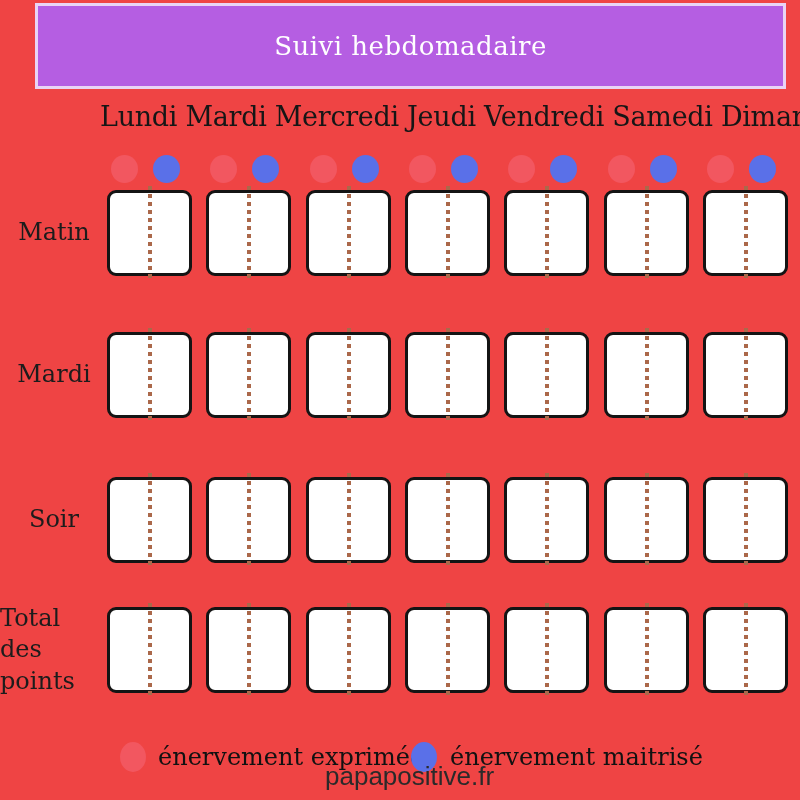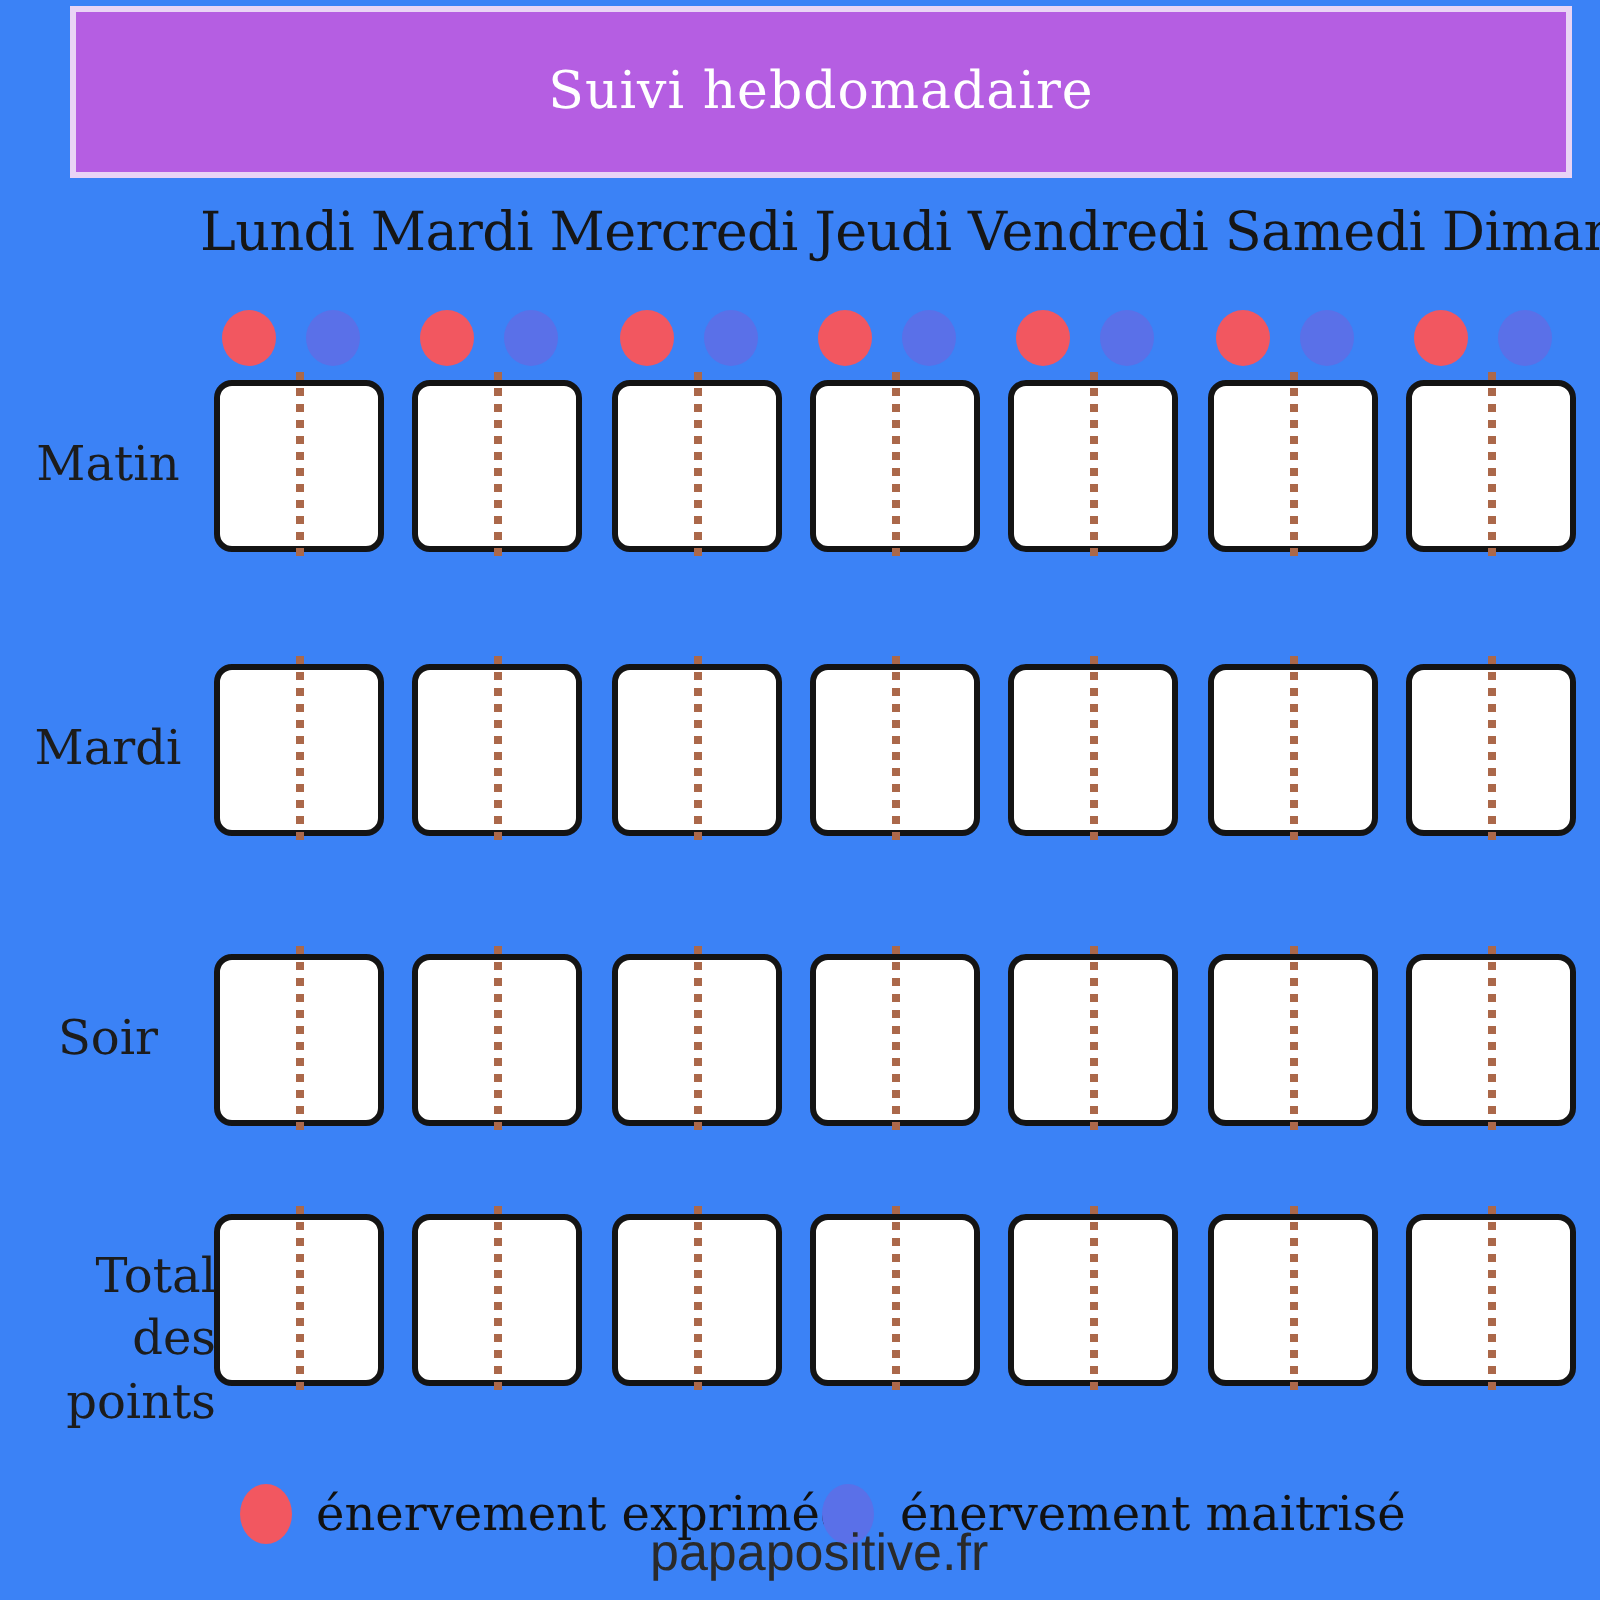--- a/index.html
+++ b/index.html
@@ -7,21 +7,21 @@
     --banner-border:#e9d4f5;
     --title-text:#ffffff;
     --marker-red:#f25760;
     --marker-blue:#5a70e8;
     --dash-brown:#ab684a;
     --box-border:#141414;
     --text-dark:#1c1c1c;
   }
   html,body{margin:0;padding:0;background:#ffffff;}
   .sheet{
-    position:relative;width:800px;height:800px;background:#3b82f6;overflow:hidden;
+    position:relative;width:800px;height:800px;background:#ef4444;overflow:hidden;
     font-family:"DejaVu Serif", serif;color:var(--text-dark);
   }
   .banner{
     position:absolute;left:35px;top:3px;width:745px;height:80px;
     background:var(--banner-bg);border:3px solid var(--banner-border);
     display:flex;align-items:center;justify-content:center;
   }
   .banner-title{
     color:var(--title-text);font-size:26px;letter-spacing:0.5px;
   }
@@ -30,21 +30,21 @@
     text-align:center;font-size:27px;letter-spacing:-0.3px;white-space:nowrap;
     color:#161616;
   }
   .dot{
     position:absolute;width:27px;height:28px;border-radius:50%;top:155px;
   }
   .dot-red{background:var(--marker-red);}
   .dot-blue{background:var(--marker-blue);}
   .row-label{
     position:absolute;left:0;width:108px;display:flex;align-items:center;justify-content:center;
-    text-align:right;font-size:24px;line-height:1.3;height:86px;
+    text-align:left;font-size:24px;line-height:1.3;height:86px;
   }
   .cell{position:absolute;width:85px;height:86px;}
   .box{
     position:absolute;left:0;top:0;width:79px;height:80px;
     border:3px solid var(--box-border);border-radius:9px;background:#ffffff;
   }
   .dash{
     position:absolute;left:calc(50% - 2px);top:-4px;width:4px;height:96px;
     background-image:repeating-linear-gradient(to bottom, var(--dash-brown) 0 4px, transparent 4px 8px);
   }
@@ -203,21 +203,21 @@
       </div>
       <div class="cell" style="left: 703px; top: 607px;">
         <div class="box"></div>
         <div class="dash"></div>
       </div>
     </div>
 
   <div class="row-label" style="top:190px;">Matin</div>
   <div class="row-label" style="top:332px;">Mardi</div>
   <div class="row-label" style="top:477px;">Soir</div>
-  <div class="row-label" style="top:607px;margin-top:20px;">Total des points</div>
+  <div class="row-label" style="top:607px;">Total des points</div>
 
   <div>
     <span class="legend-swatch red"></span>
     <span class="legend-label first">énervement exprimée</span>
     <span class="legend-swatch blue"></span>
     <span class="legend-label second">énervement maitrisé</span>
   </div>
 
   <div class="site-credit">papapositive.fr</div>
 

